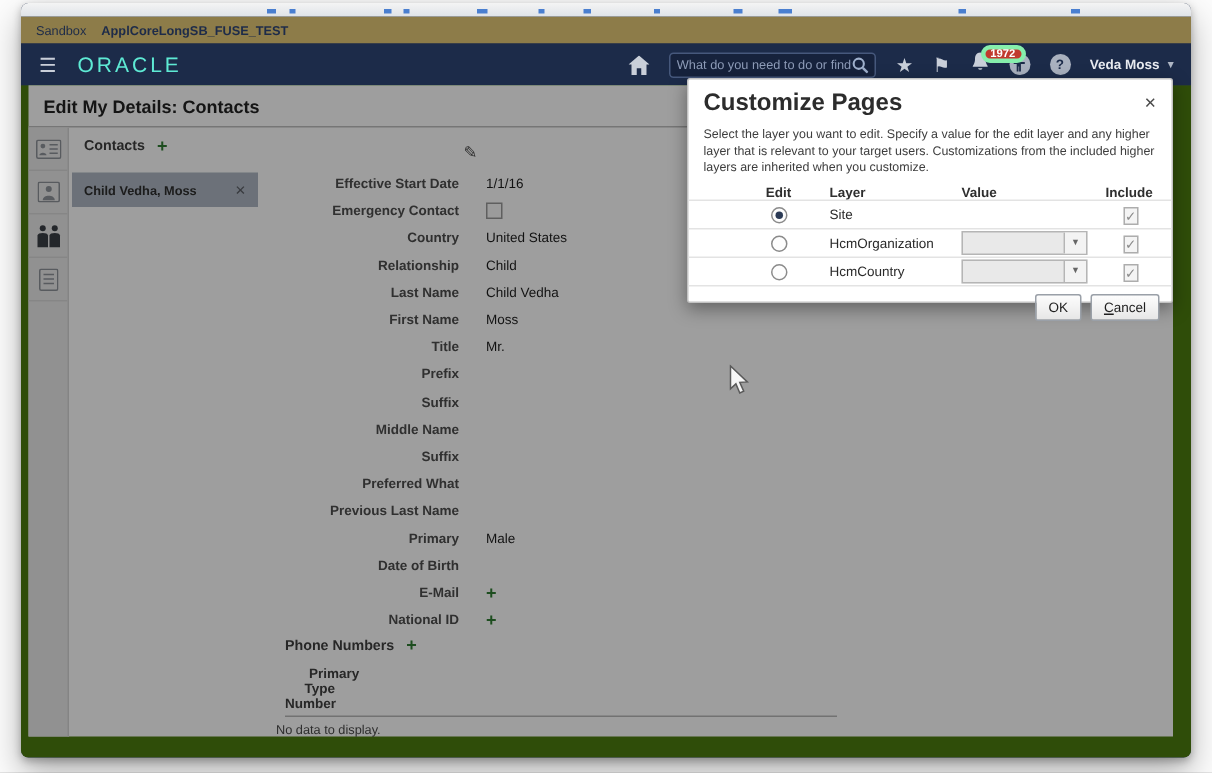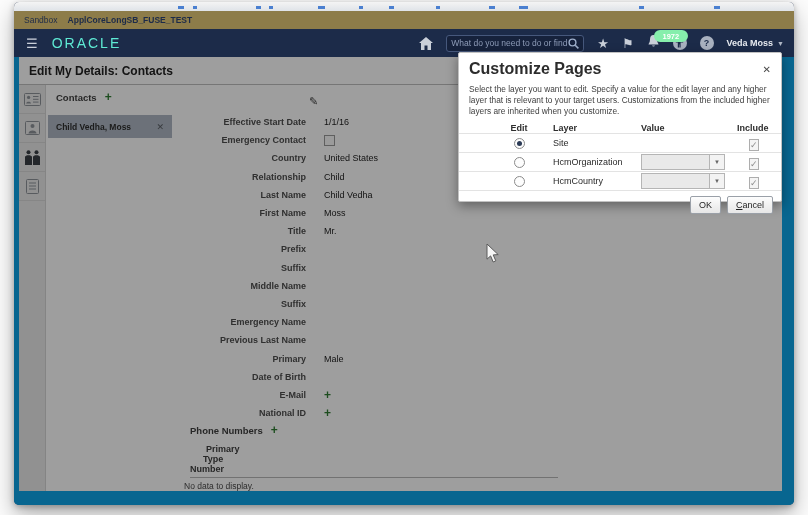--- a/index.html
+++ b/index.html
@@ -25,31 +25,31 @@
   .hdr-right { margin-left:auto; display:flex; align-items:center; gap:13px; padding-right:4px; }
   .hicon { width:15px; height:15px; display:flex; align-items:center; justify-content:center; }
   .search-wrap { display:flex; align-items:center; width:138px; height:17px;
     background:#16223c; border:1px solid #46587c; border-radius:3px; padding:0 4px; }
   .search-wrap input { flex:1; background:transparent; border:0; outline:none;
     font-size:8.5px; color:#c3cddd; font-family:"Liberation Sans",sans-serif; width:100px; }
   .search-wrap input::placeholder { color:#8e9cb8; }
   .glyph { color:#c9cfd9; font-size:13px; line-height:1; }
   .bell-wrap { position:relative; }
   .badge { position:absolute; left:7px; top:-4px; min-width:30px; height:12px;
-    background:#c13a2e; border:6px solid #86efac; border-radius:7px; color:#fff;
+    background:#c13a2e; border:3px solid #86efac; border-radius:7px; color:#fff;
     font-size:7.5px; font-weight:bold; display:flex; align-items:center;
     justify-content:center; padding:0 3px; }
   .circ { width:14px; height:14px; border-radius:50%; background:#a9b1bf; color:#1c2b49;
     font-size:9px; font-weight:bold; display:flex; align-items:center; justify-content:center; }
   .user { color:#e8ebf0; font-size:9px; font-weight:bold; display:flex; align-items:center; gap:4px; }
   .user .caret { font-size:7px; color:#aeb6c4; }
 
   
   .page-body { position:absolute; top:55px; bottom:0; left:0; right:0;
-    background:#0ea5e9; padding:0 12px 14px 5px; }
+    background:#4d7c0f; padding:0 12px 14px 5px; }
   .sheet { background:#ffffff; height:100%; display:flex; flex-direction:column; }
   .page-title { font-size:12px; font-weight:bold; color:#222; padding:7px 10px 6px; }
   .title-rule { border-bottom:1px solid #bfbfbf; }
   .panel { flex:1; display:flex; min-height:0; }
 
   
   .rail { width:27px; background:#eaeaea; border-right:1px solid #d6d6d6; }
   .rail-cell { height:29px; display:flex; align-items:center; justify-content:center;
     border-bottom:1px solid #d9d9d9; cursor:pointer; }
   .rail-cell svg { display:block; }
@@ -289,21 +289,21 @@
             </div>
             <div class="frow">
               <span class="flabel">Middle Name</span>
               <span class="fvalue"></span>
             </div>
             <div class="frow">
               <span class="flabel">Suffix</span>
               <span class="fvalue"></span>
             </div>
             <div class="frow">
-              <span class="flabel">Emergency Name</span>
+              <span class="flabel">Preferred What</span>
               <span class="fvalue"></span>
             </div>
             <div class="frow">
               <span class="flabel">Previous Last Name</span>
               <span class="fvalue"></span>
             </div>
             <div class="frow">
               <span class="flabel">Primary</span>
               <span class="fvalue">Male</span>
             </div>

